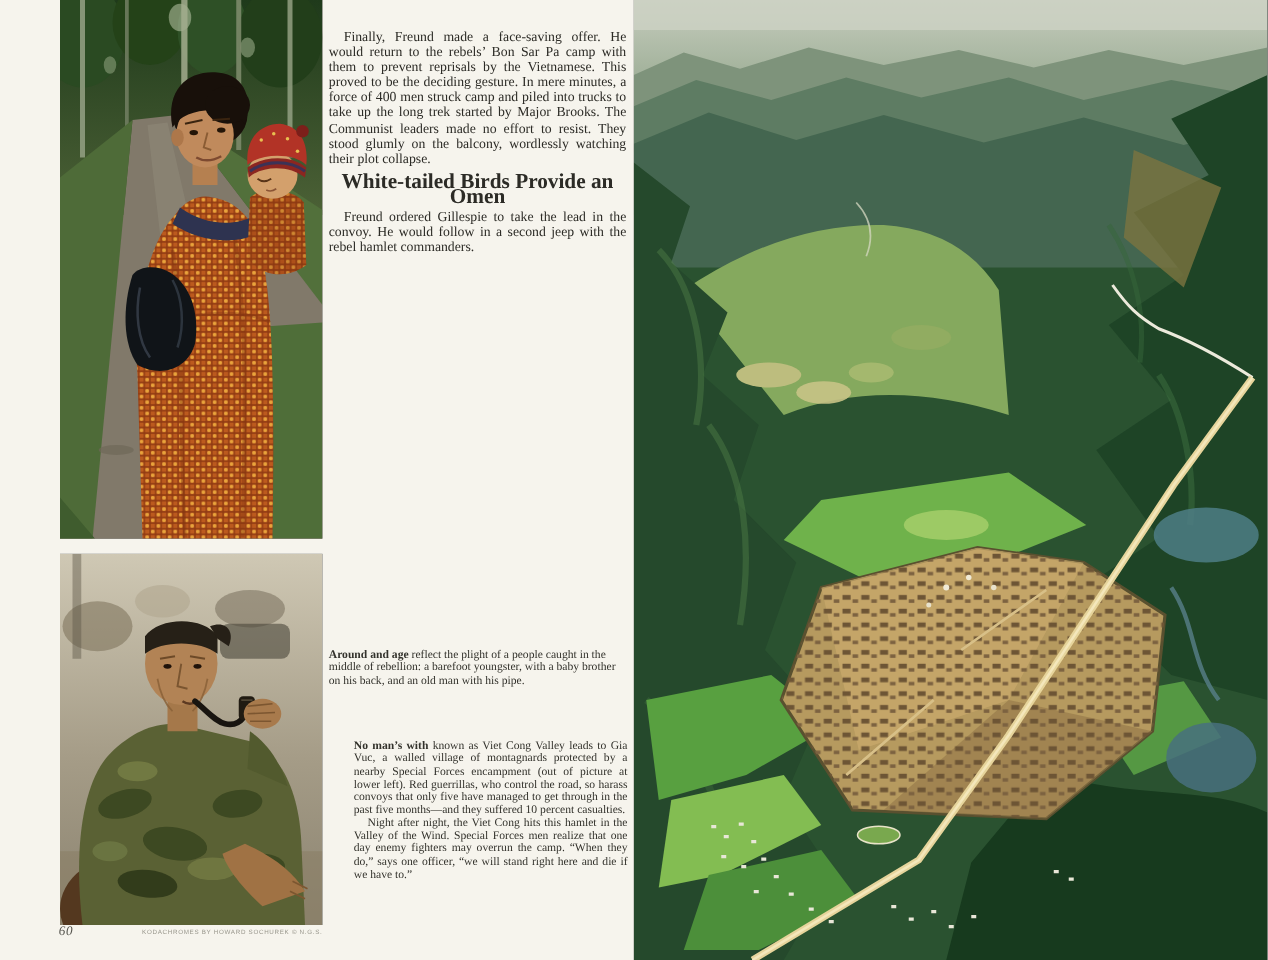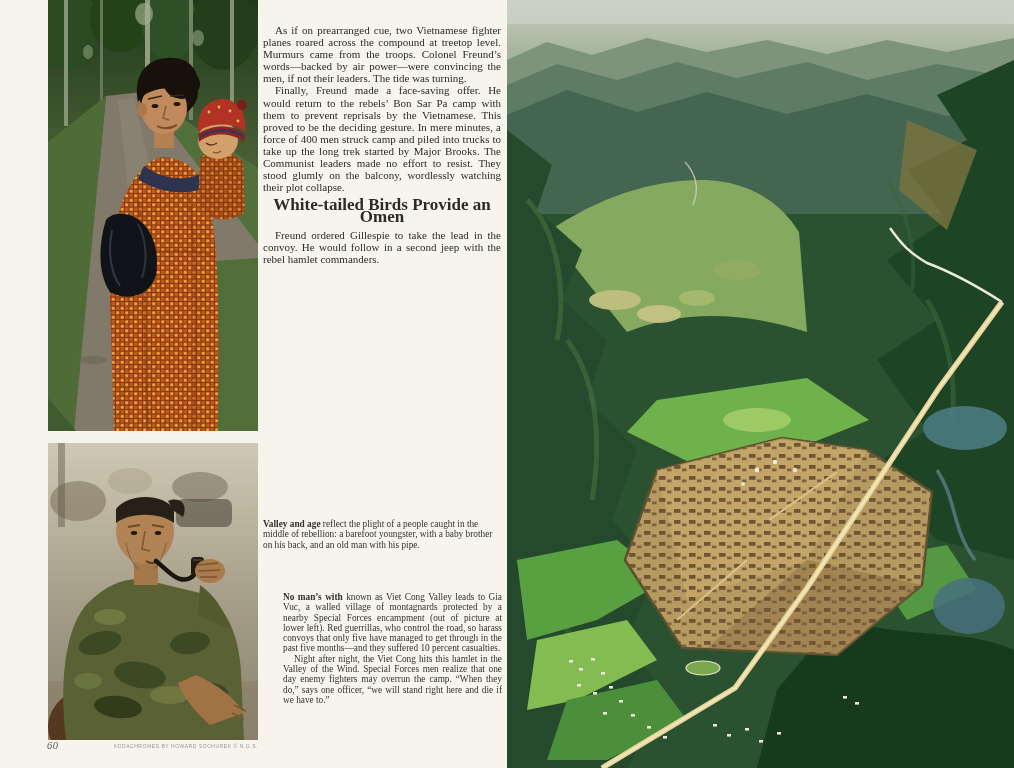--- a/index.html
+++ b/index.html
@@ -178,28 +178,27 @@
         <ellipse cx="162" cy="128" rx="15" ry="12" fill="#a87a4c"></ellipse>
         <path d="M150,122 L170,120 M150,128 L172,127 M152,134 L169,134" stroke="#7c5630" stroke-width="1.3"></path>
         <path d="M152,142 C166,152 176,166 182,186 L150,172 Z" fill="#525a2e"></path>
         <path d="M148,232 C170,242 186,254 196,270 L162,282 C142,264 132,248 130,240 Z" fill="#a07244"></path>
         <path d="M186,262 L198,268 M184,270 L196,276" stroke="#7c5630" stroke-width="1.4"></path>
       </g>
     </svg>
   </div>
 
   <div class="main-text">
-    <p>As if on prearranged cue, two Vietnamese fighter planes roared across the compound at treetop level. Murmurs came from the troops. Colonel Freund’s words—backed by air power—were convincing the men, if not their leaders. The tide was turning.</p>
     <p>Finally, Freund made a face-saving offer. He would return to the rebels’ Bon Sar Pa camp with them to prevent reprisals by the Vietnamese. This proved to be the deciding gesture. In mere minutes, a force of 400 men struck camp and piled into trucks to take up the long trek started by Major Brooks. The Communist leaders made no effort to resist. They stood glumly on the balcony, wordlessly watching their plot collapse.</p>
     <div class="xhead">White-tailed Birds Provide an Omen</div>
     <p>Freund ordered Gillespie to take the lead in the convoy. He would follow in a second jeep with the rebel hamlet commanders.</p>
   </div>
 
   <div class="caption caption-youth">
-    <span class="lead">Valley and age</span><span> reflect the plight of a people caught in the middle of rebellion: a barefoot youngster, with a baby brother on his back, and an old man with his pipe.</span>
+    <span class="lead">Around and age</span><span> reflect the plight of a people caught in the middle of rebellion: a barefoot youngster, with a baby brother on his back, and an old man with his pipe.</span>
   </div>
 
   <div class="caption caption-noman">
     <p><span class="lead">No man’s with</span><span> known as Viet Cong Valley leads to Gia Vuc, a walled village of montagnards protected by a nearby Special Forces encampment (out of picture at lower left). Red guerrillas, who control the road, so harass convoys that only five have managed to get through in the past five months—and they suffered 10 percent casualties.</span></p>
     <p>Night after night, the Viet Cong hits this hamlet in the Valley of the Wind. Special Forces men realize that one day enemy fighters may overrun the camp. “When they do,” says one officer, “we will stand right here and die if we have to.”</p>
   </div>
 
   <div class="pagenum">60</div>
   <div class="credit">KODACHROMES BY HOWARD SOCHUREK © N.G.S.</div>
 

